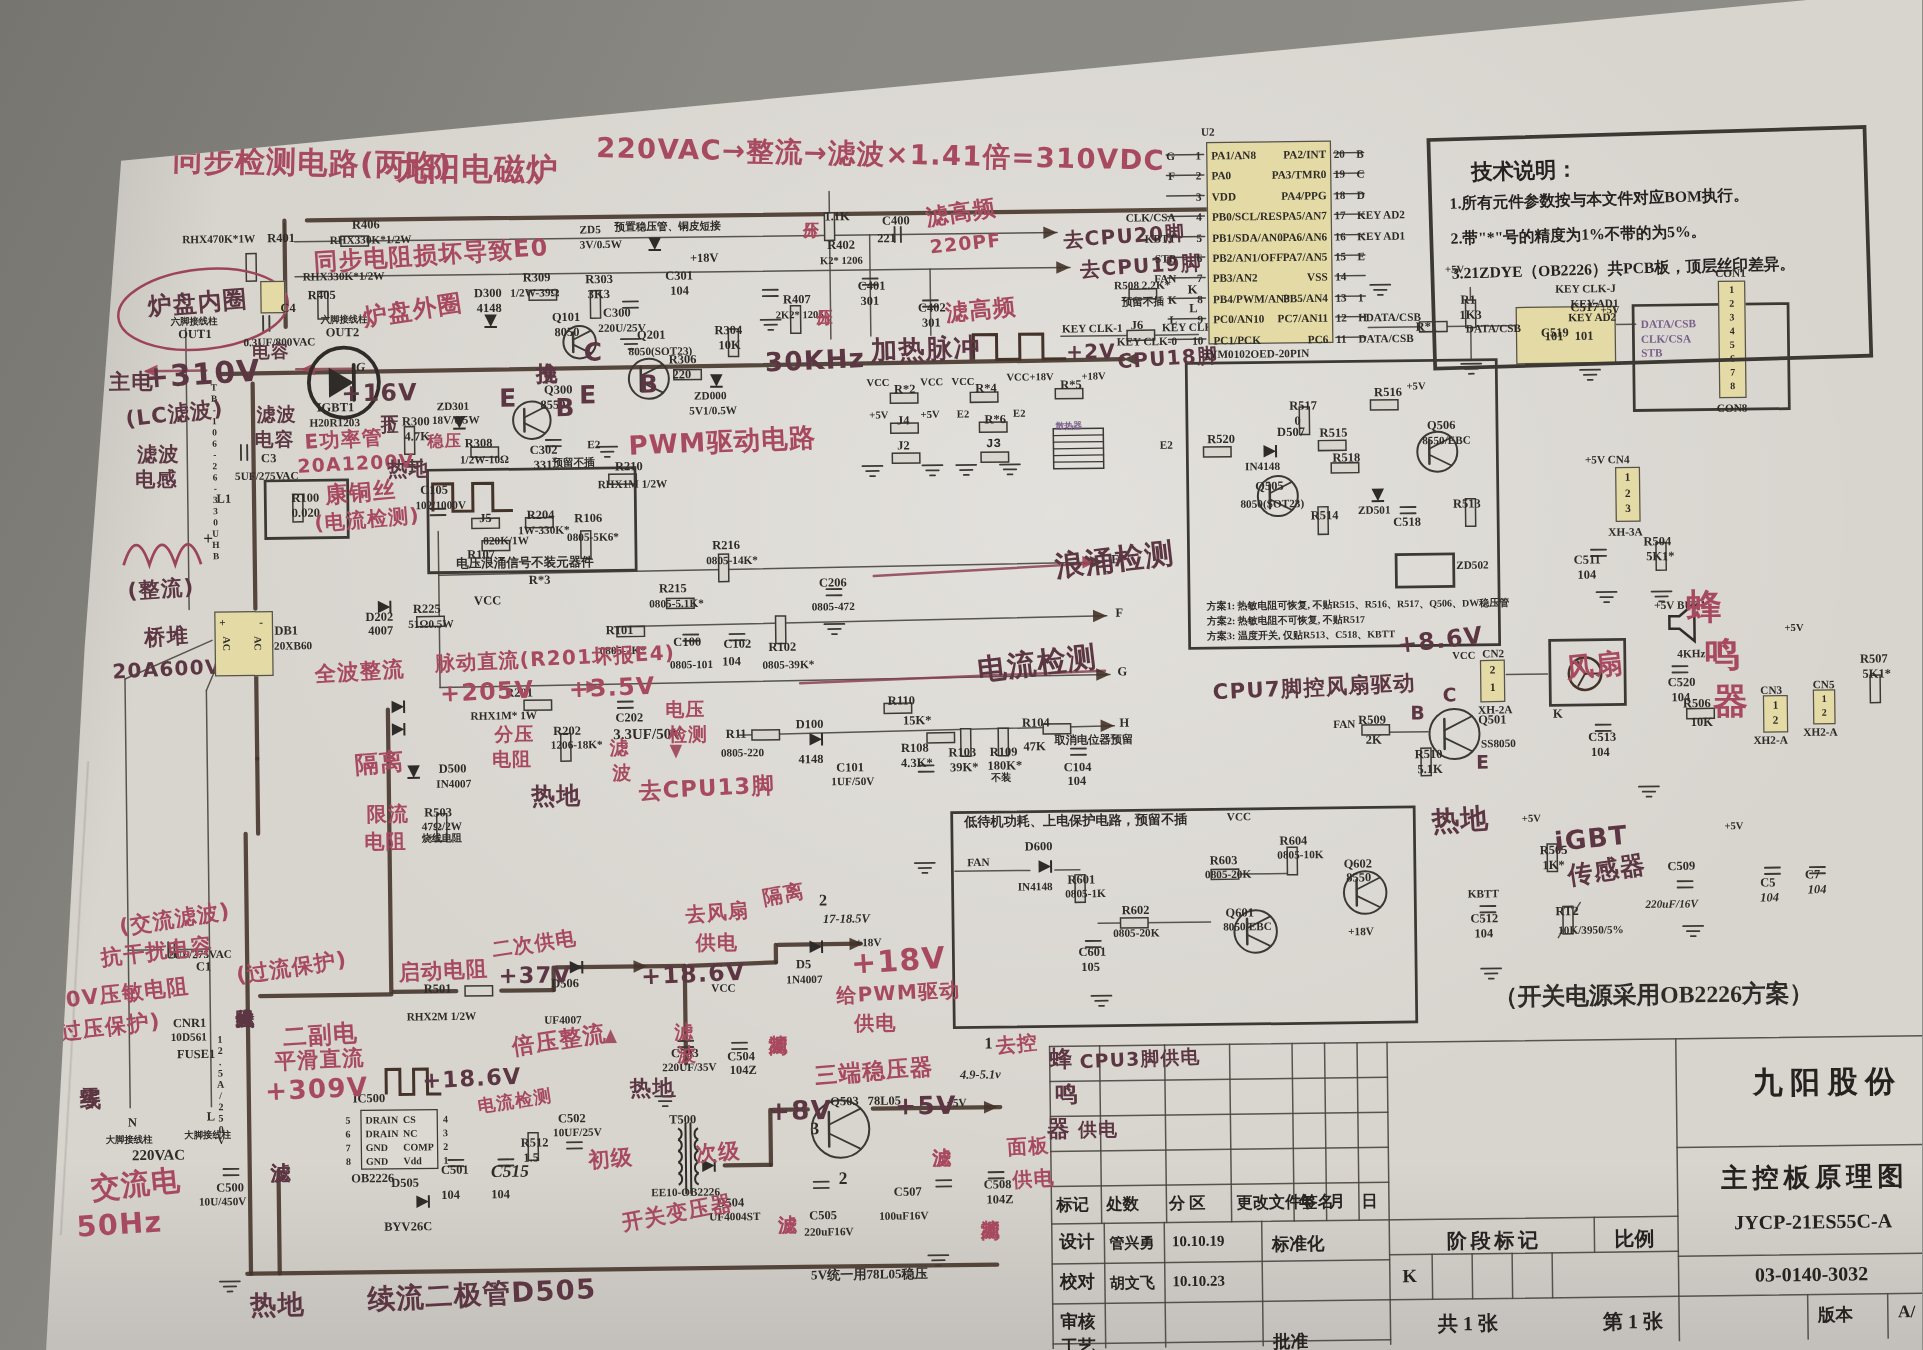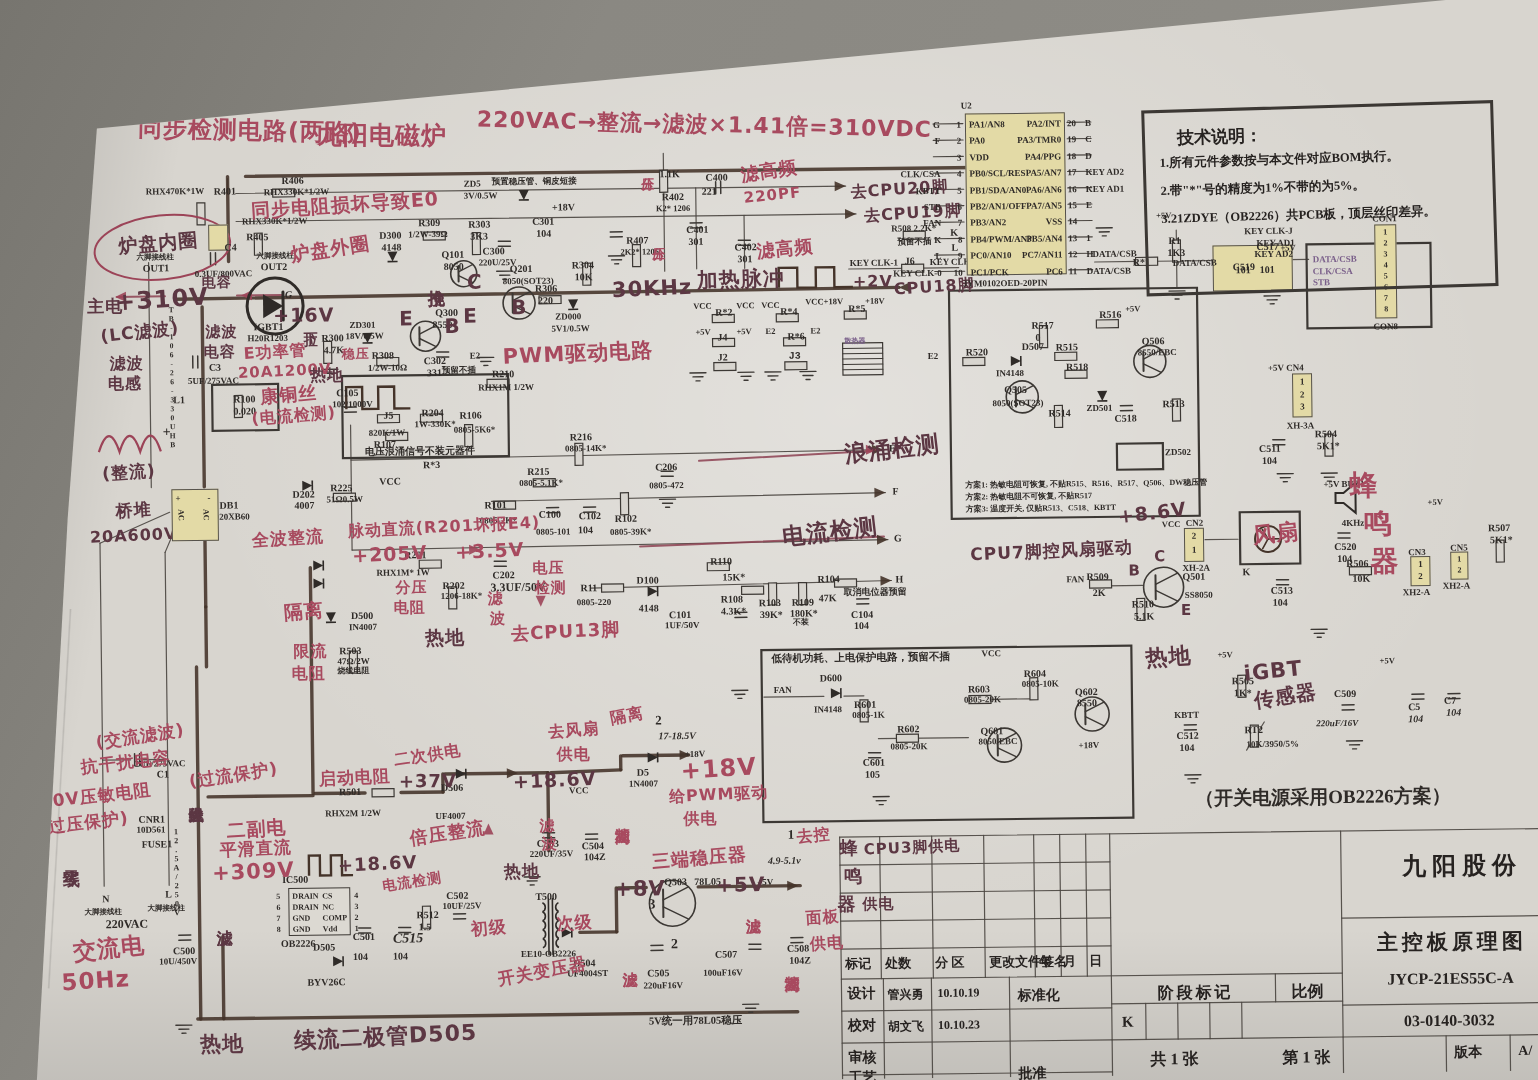--- a/index.html
+++ b/index.html
@@ -605,21 +605,21 @@
           <span class="pl" style="left: 334px; top: 395px; font-size: 9px; color: rgb(47, 43, 40);">102/1000V</span>
           <span class="pl" style="left: 235px; top: 388px; font-size: 10px; color: rgb(47, 43, 40);">R100</span>
           <span class="pl" style="left: 235px; top: 400px; font-size: 10px; color: rgb(47, 43, 40);">0.020</span>
           <span class="pl" style="left: 211px; top: 356px; font-size: 10px; color: rgb(47, 43, 40);">C3</span>
           <span class="pl" style="left: 190px; top: 370px; font-size: 9px; color: rgb(47, 43, 40);">5UF/275VAC</span>
           <span class="pl v" style="left: 170px; top: 298px; font-size: 7.5px; color: rgb(47, 43, 40);">TB-106-26-330UHB</span>
           <span class="pl" style="left: 175px; top: 388px; font-size: 10px; color: rgb(47, 43, 40);">L1</span>
           <span class="pl" style="left: 385px; top: 406px; font-size: 10px; color: rgb(47, 43, 40);">J5</span>
           <span class="pl" style="left: 423px; top: 404px; font-size: 10px; color: rgb(47, 43, 40);">R204</span>
           <span class="pl" style="left: 416px; top: 416px; font-size: 9px; color: rgb(47, 43, 40);">1W-330K*</span>
-          <span class="pl" style="left: 370px; top: 424px; font-size: 9px; color: rgb(47, 43, 40);">820K/1W</span>
+          <span class="pl" style="left: 388px; top: 424px; font-size: 9px; color: rgb(47, 43, 40);">820K/1W</span>
           <span class="pl" style="left: 375px; top: 435px; font-size: 10px; color: rgb(47, 43, 40);">R107</span>
           <span class="pl" style="left: 461px; top: 407px; font-size: 10px; color: rgb(47, 43, 40);">R106</span>
           <span class="pl" style="left: 455px; top: 422px; font-size: 9px; color: rgb(47, 43, 40);">0805-5K6*</span>
           <span class="pl" style="left: 366px; top: 442px; font-size: 10px; color: rgb(47, 43, 40);">电压浪涌信号不装元器件</span>
           <span class="pl" style="left: 424px; top: 456px; font-size: 10px; color: rgb(47, 43, 40);">R*3</span>
           <span class="pl" style="left: 293px; top: 484px; font-size: 10px; color: rgb(47, 43, 40);">D202</span>
           <span class="pl" style="left: 295px; top: 495px; font-size: 10px; color: rgb(47, 43, 40);">4007</span>
           <span class="pl" style="left: 331px; top: 478px; font-size: 10px; color: rgb(47, 43, 40);">R225</span>
           <span class="pl" style="left: 327px; top: 490px; font-size: 9px; color: rgb(47, 43, 40);">51Ω0.5W</span>
           <span class="pl" style="left: 380px; top: 472px; font-size: 10px; color: rgb(47, 43, 40);">VCC</span>

